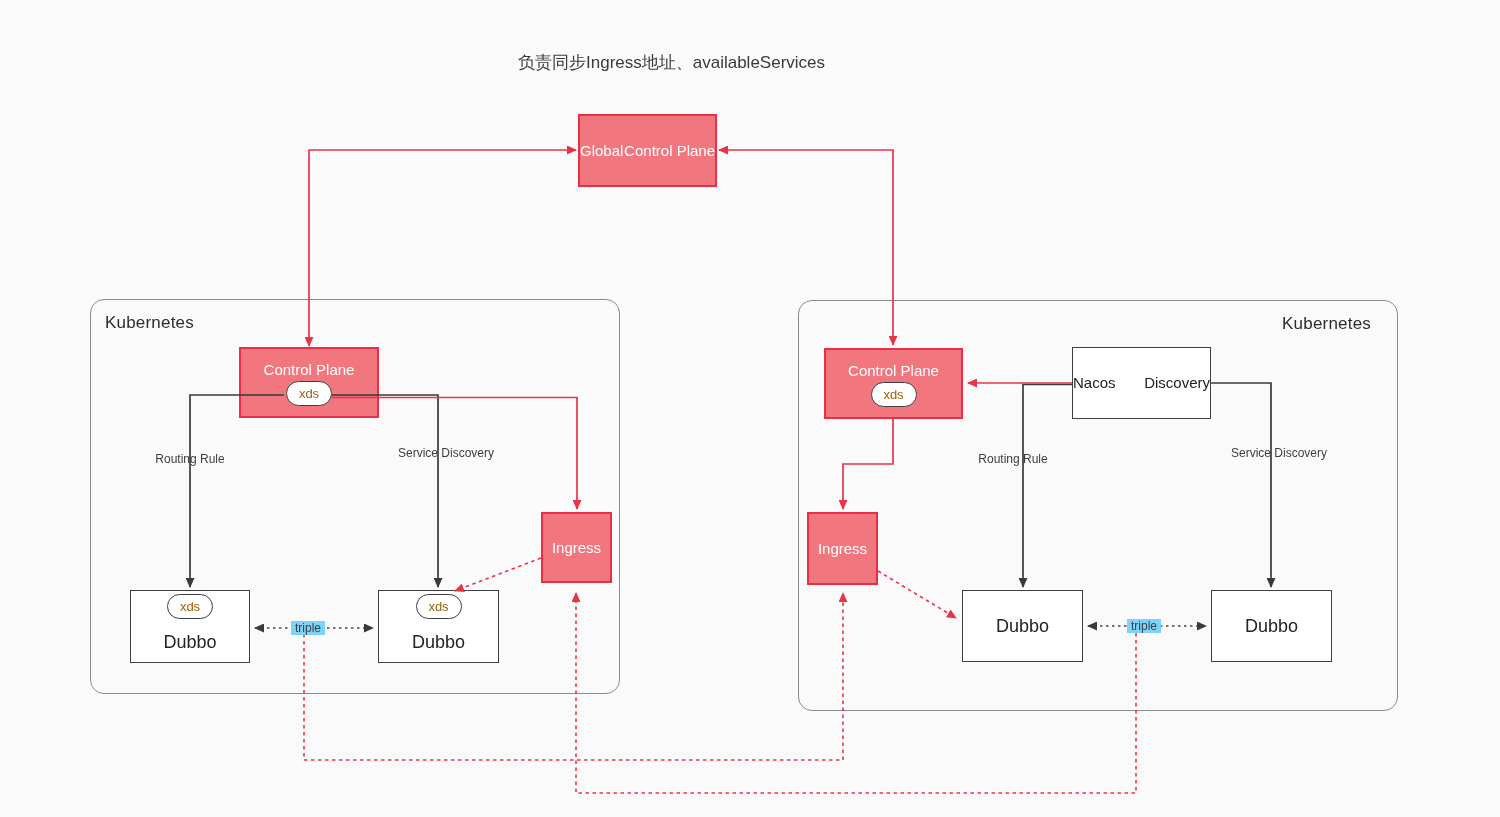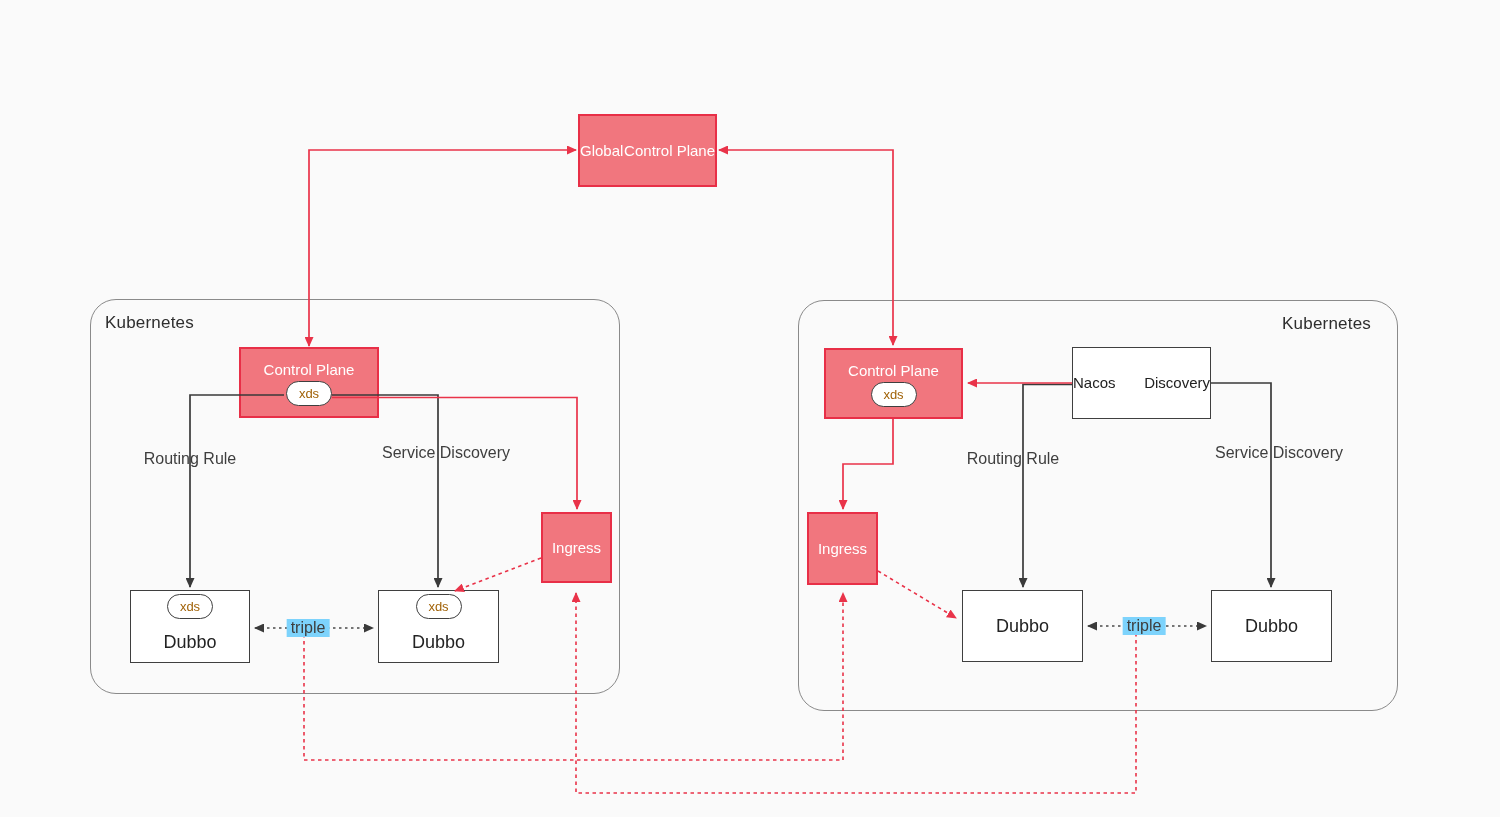--- a/index.html
+++ b/index.html
@@ -10,21 +10,21 @@
     height: 817px;
     background: #fafafa;
     overflow: hidden;
   }
 
   
   .node { position: absolute; box-sizing: border-box; }
 
   .k8s-box {
     border: 1.6px solid #8a8a8a;
-    border-radius: 26px;
+    border-radius: 14px;
     background: transparent;
   }
   .k8s-label {
     position: absolute;
     font-size: 17px;
     color: #2e2e2e;
     letter-spacing: 0.2px;
   }
 
   .pink-box {
@@ -95,21 +95,21 @@
     display: flex;
     align-items: center;
     justify-content: center;
     font-size: 18px;
     color: #232323;
   }
 
   .edge-label {
     position: absolute;
     transform: translate(-50%, -50%);
-    font-size: 16px;
+    font-size: 12px;
     color: #3e3e3e;
     white-space: nowrap;
     z-index: 4;
   }
   .edge-label.masked {
     background: #7dd3fc;
     padding: 0 4px;
   }
 
   .diagram-title {
@@ -126,20 +126,21 @@
     width: 1500px; height: 817px;
     pointer-events: none;
     z-index: 3;
   }
 </style>
 </head>
 <body>
 
 <div id="stage">
 
+  <div class="diagram-title">负责同步Ingress地址、availableServices</div>
 
   <div class="node k8s-box" style="left:90px; top:299px; width:530px; height:395px;">
     <div class="k8s-label" style="left:14px; top:13px;">Kubernetes</div>
   </div>
 
   <div class="node pink-box" style="left:239px; top:347px; width:140px; height:71px;">
     <div class="cp-label">Control Plane</div>
     <div class="pill" style="top:32px;">xds</div>
   </div>
 

